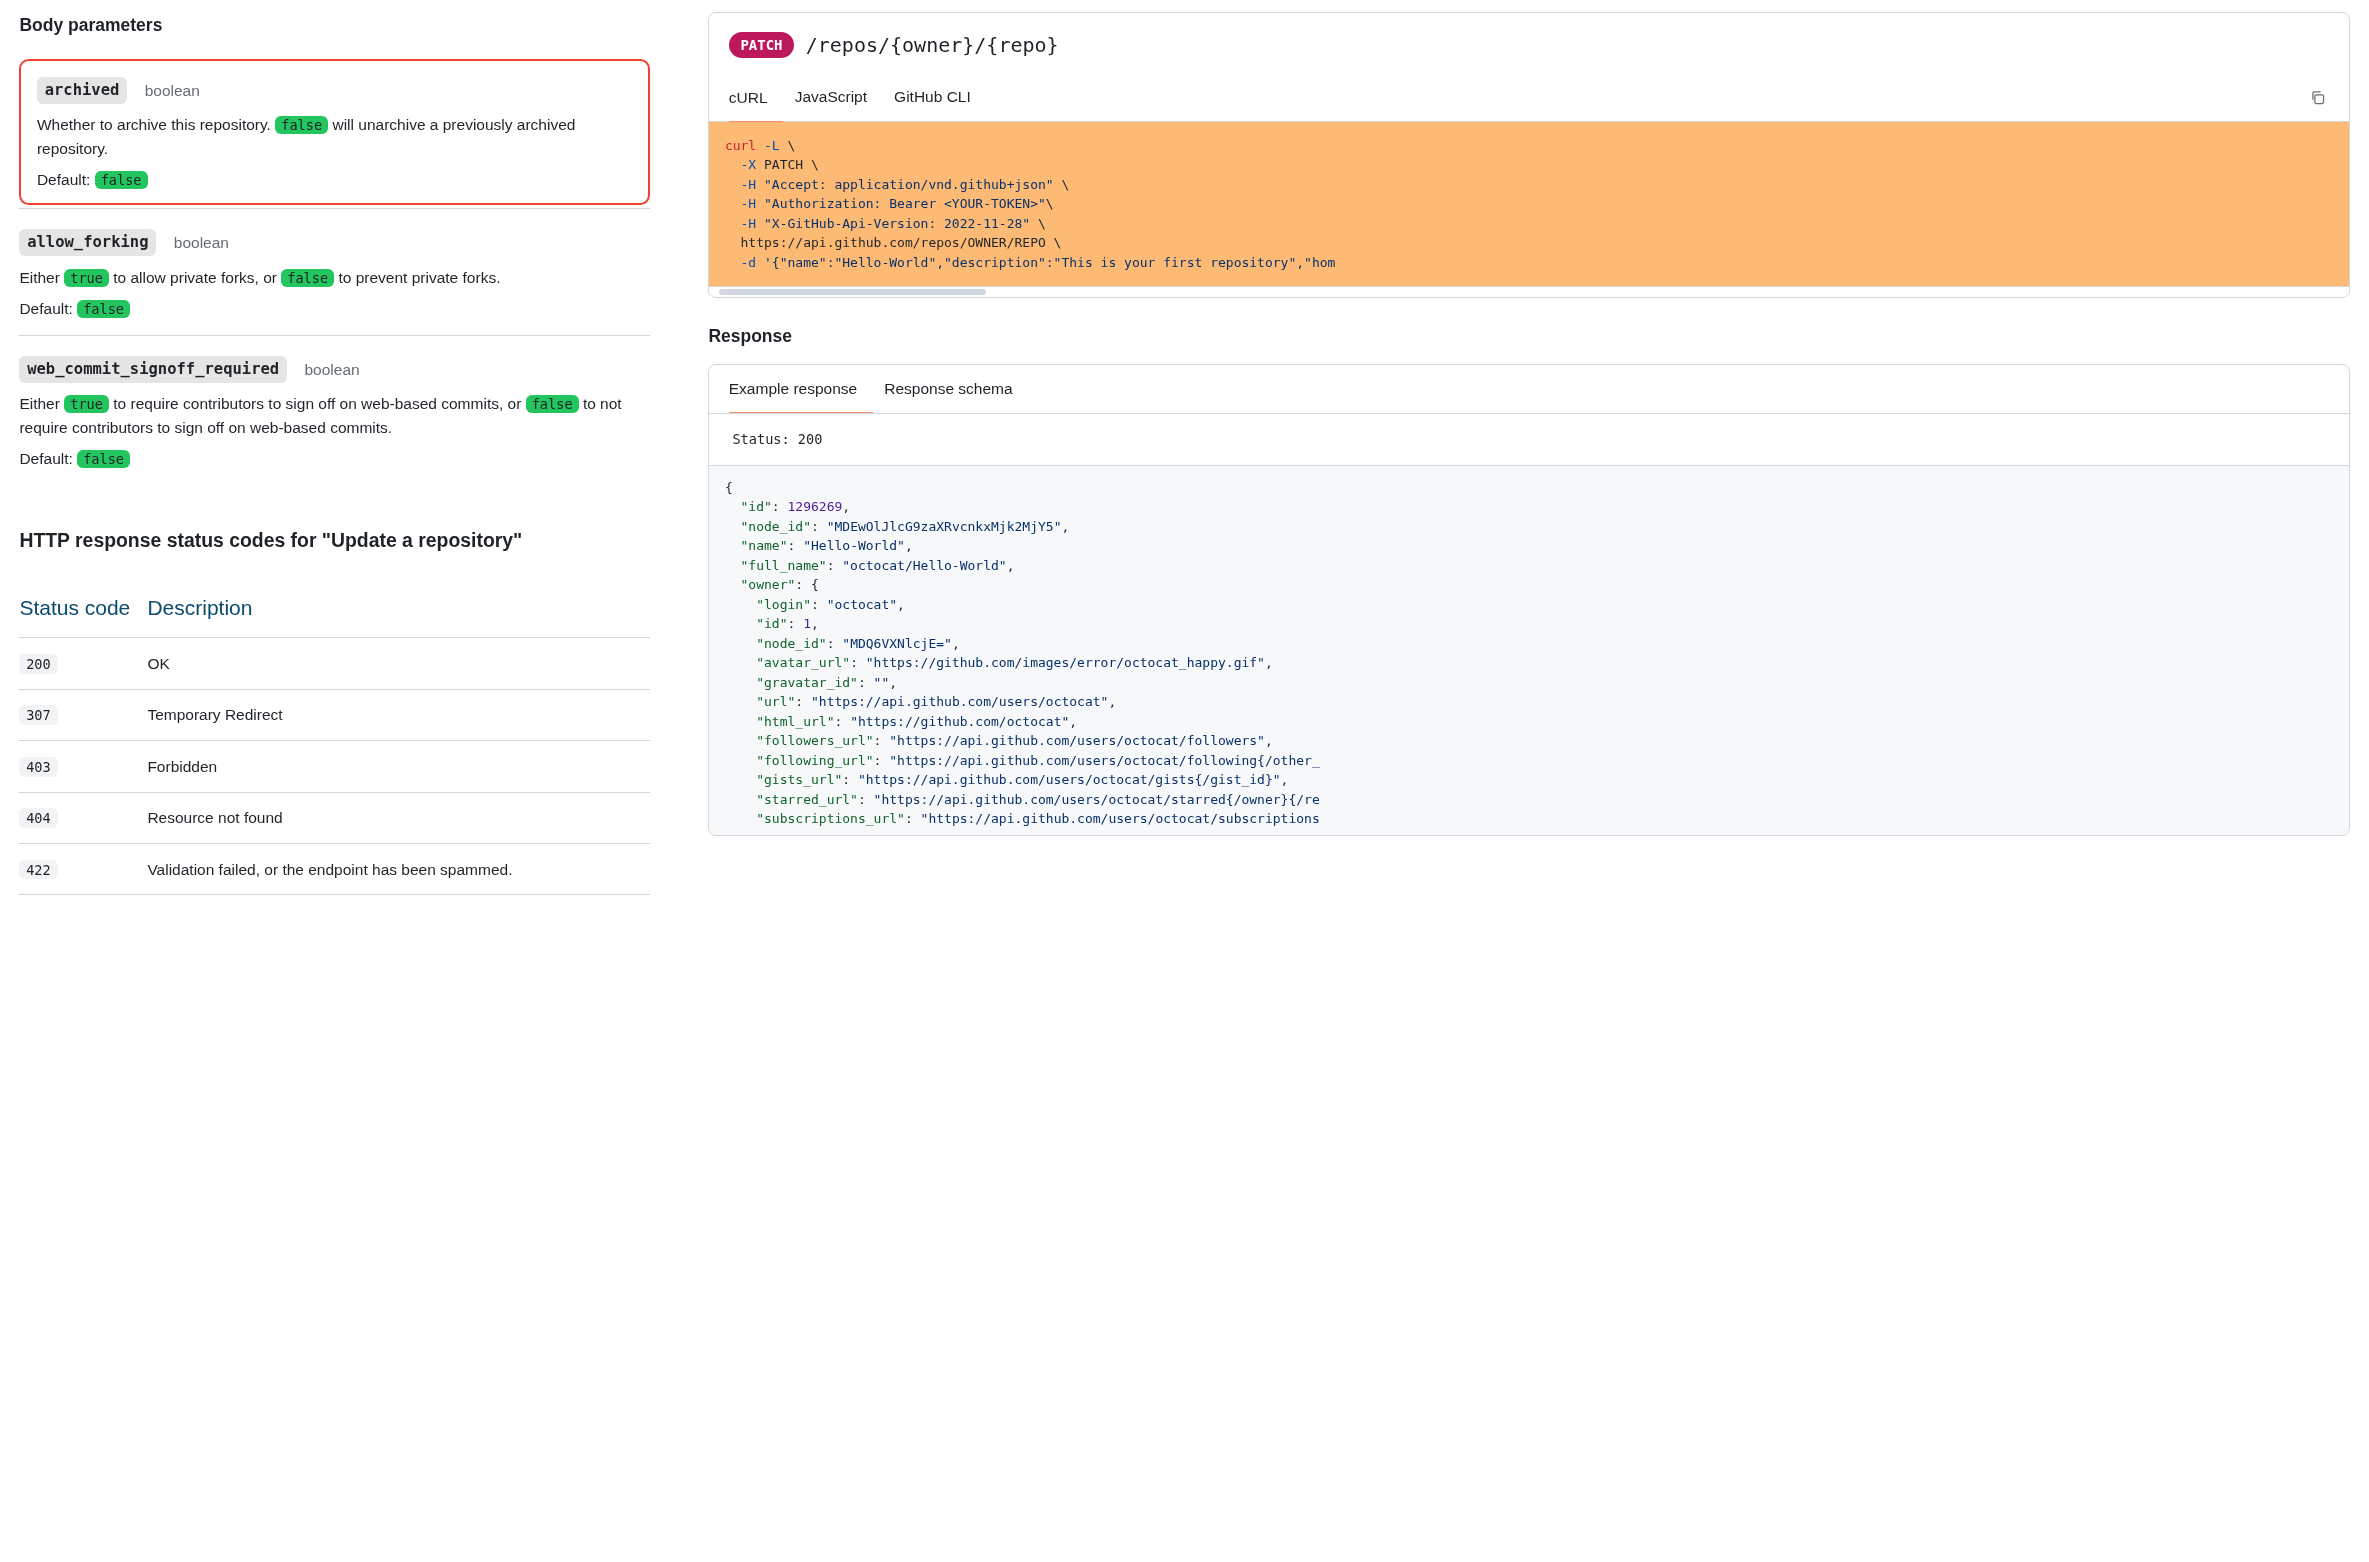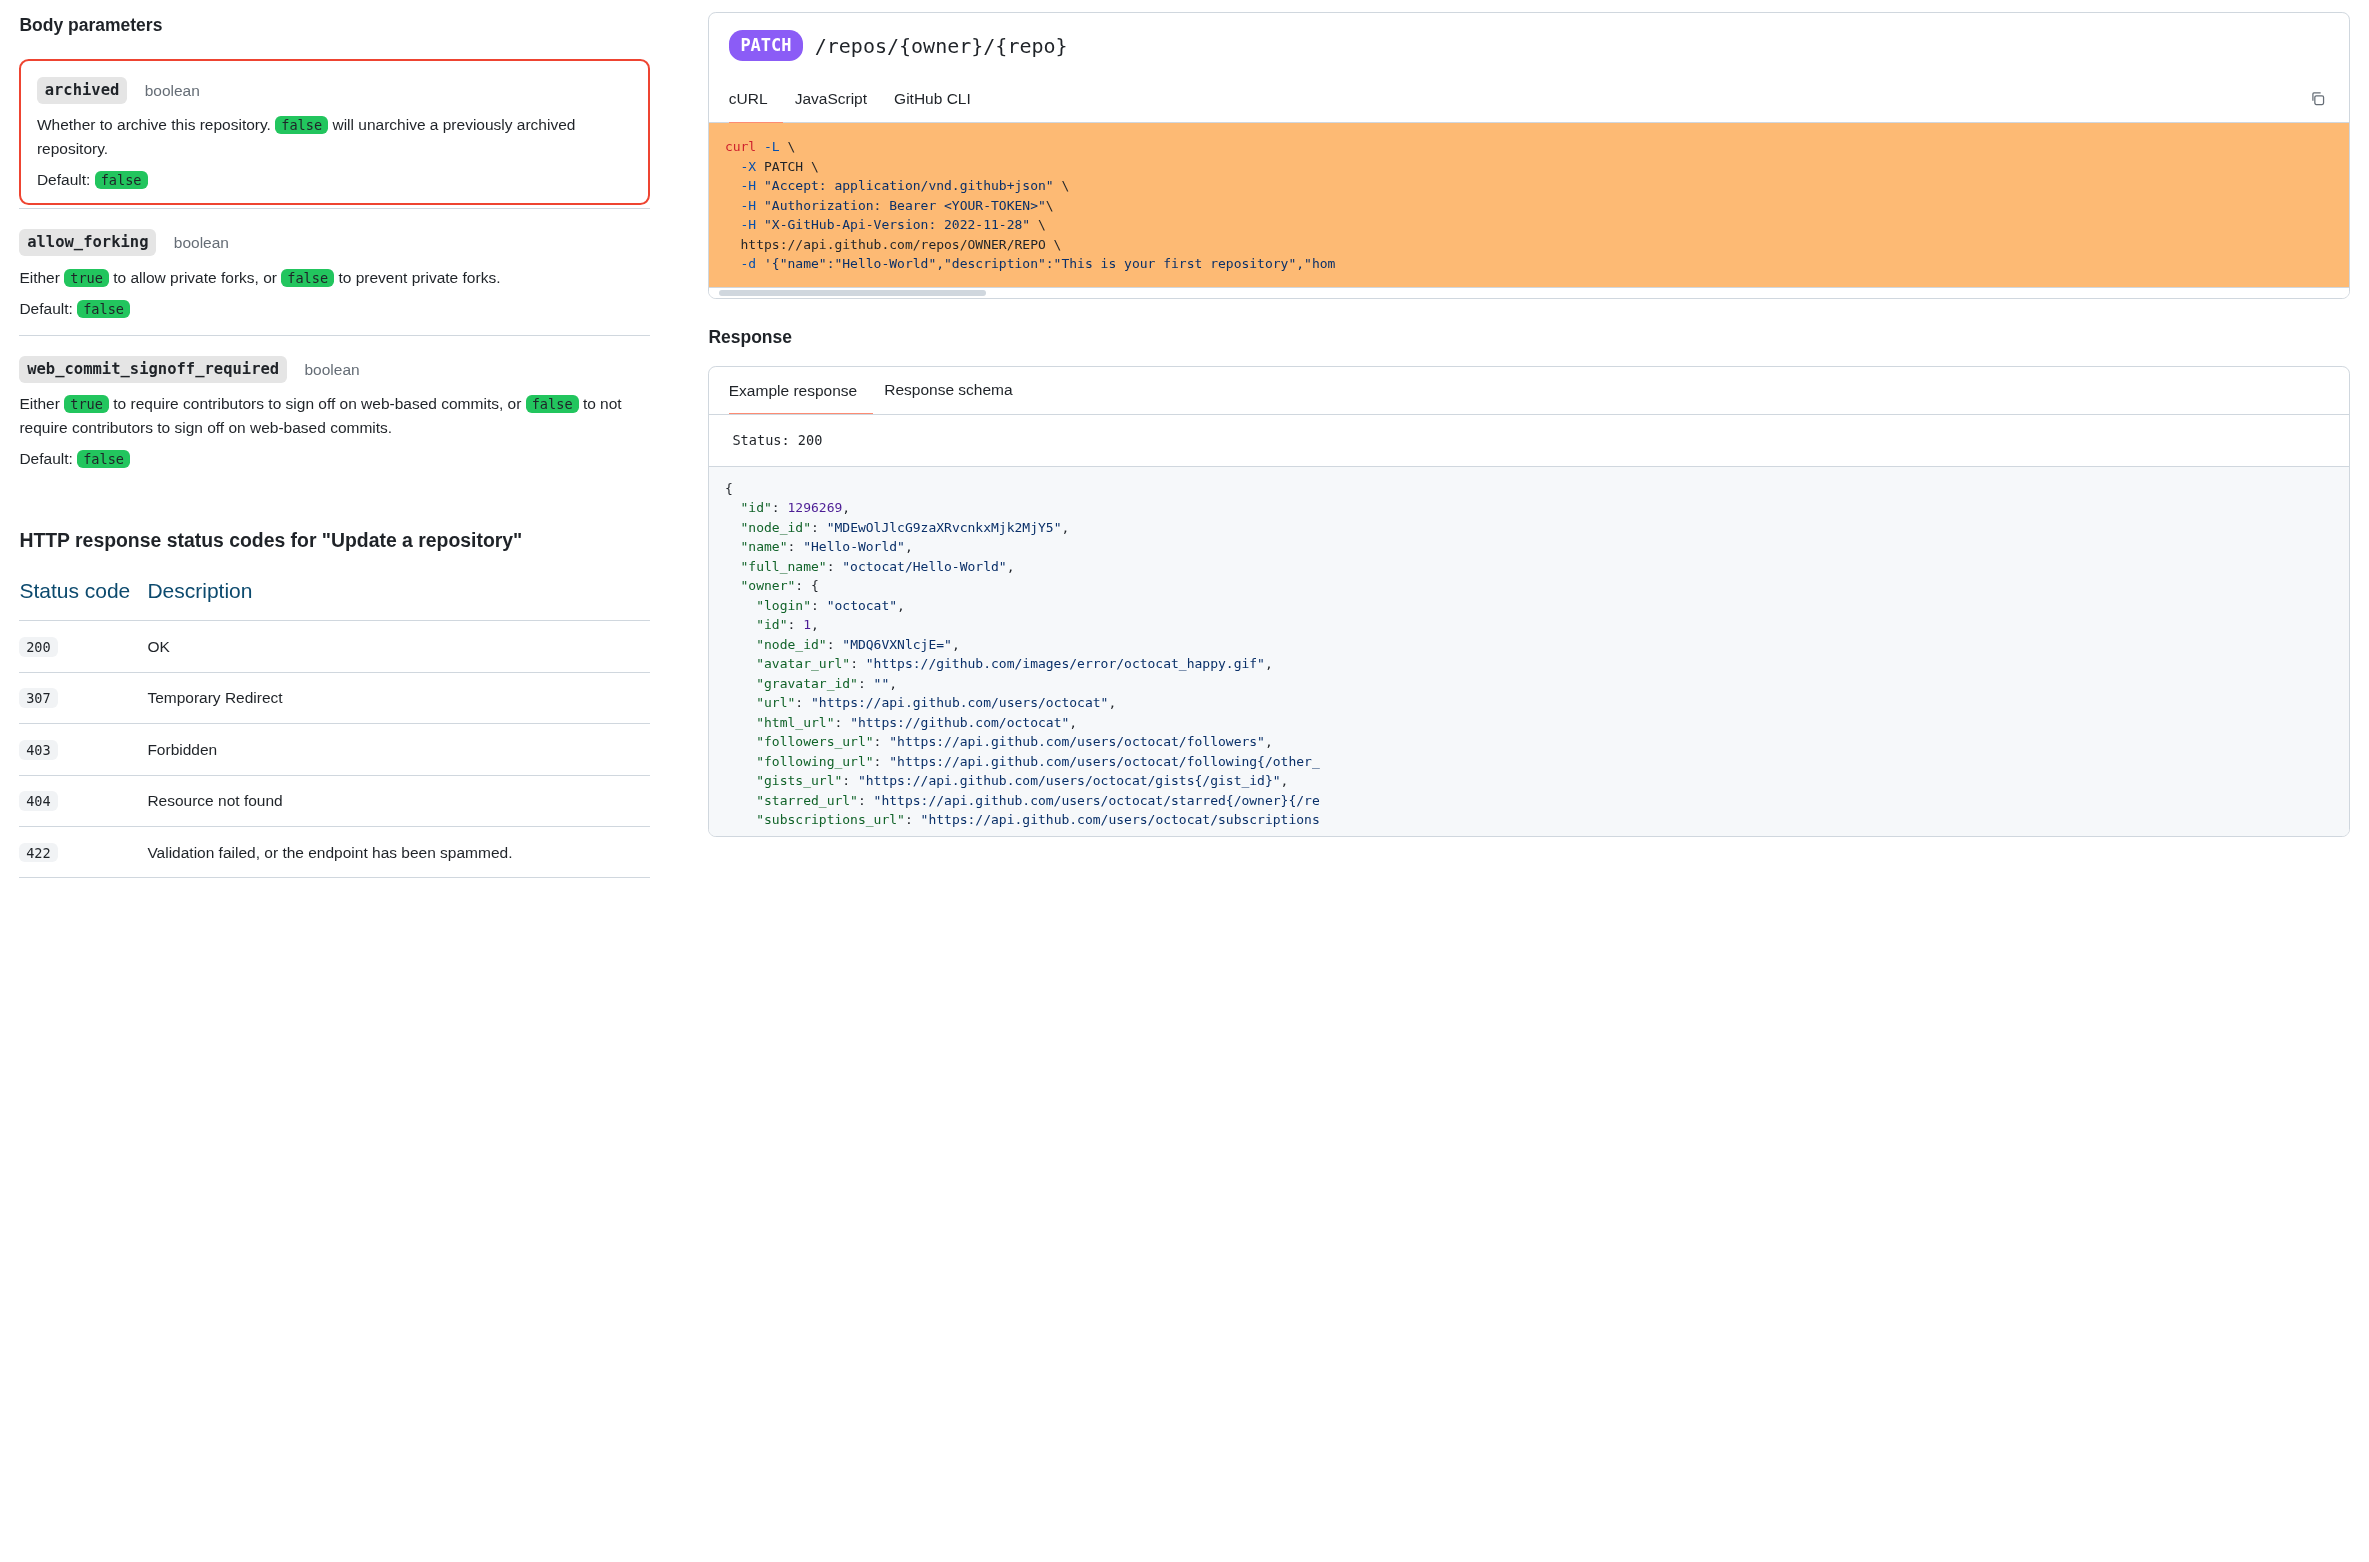--- a/index.html
+++ b/index.html
@@ -40,21 +40,21 @@
 .param-desc { font-size: 15.5px; color: #1f2328; margin-bottom: 7.8px; }
 .param-desc .code, .param-default .code {
   font-family: ui-monospace, SFMono-Regular, "SF Mono", Menlo, Consolas, monospace;
   background: #22c55e;
   border-radius: 5.8px;
   padding: 1px 6px;
   font-size: 13.6px;
 }
 .param-default { color: #1f2328; font-size: 15.5px; }
 
-h2.status-title { font-size: 19.4px; font-weight: 600; margin-top: 41px; margin-bottom: 6px; }
+h2.status-title { font-size: 19.4px; font-weight: 600; margin-top: 41px; margin-bottom: 23px; }
 
 .status-table { width: 100%; border-collapse: collapse; }
 .status-table th {
   text-align: left;
   font-weight: 400;
   font-size: 21px;
   padding: 13.6px 0;
   color: #0c4a6e;
   border-bottom: 1px solid #d0d7de;
 }
@@ -79,24 +79,24 @@
   border-radius: 7.8px;
   overflow: hidden;
 }
 .panel-header {
   display: flex;
   align-items: center;
   gap: 11.6px;
   padding: 17.5px 19.4px 13.6px 19.4px;
 }
 .method-badge {
-  background: #8b5cf6;
+  background: #be185d;
   color: #fff;
   font-family: ui-monospace, SFMono-Regular, "SF Mono", Menlo, Consolas, monospace;
-  font-size: 17px;
+  font-size: 14px;
   font-weight: 600;
   padding: 2.9px 11.6px;
   border-radius: 13.6px;
 }
 .endpoint-path {
   font-family: ui-monospace, SFMono-Regular, "SF Mono", Menlo, Consolas, monospace;
   font-size: 20px;
 }
 
 .tabs {

